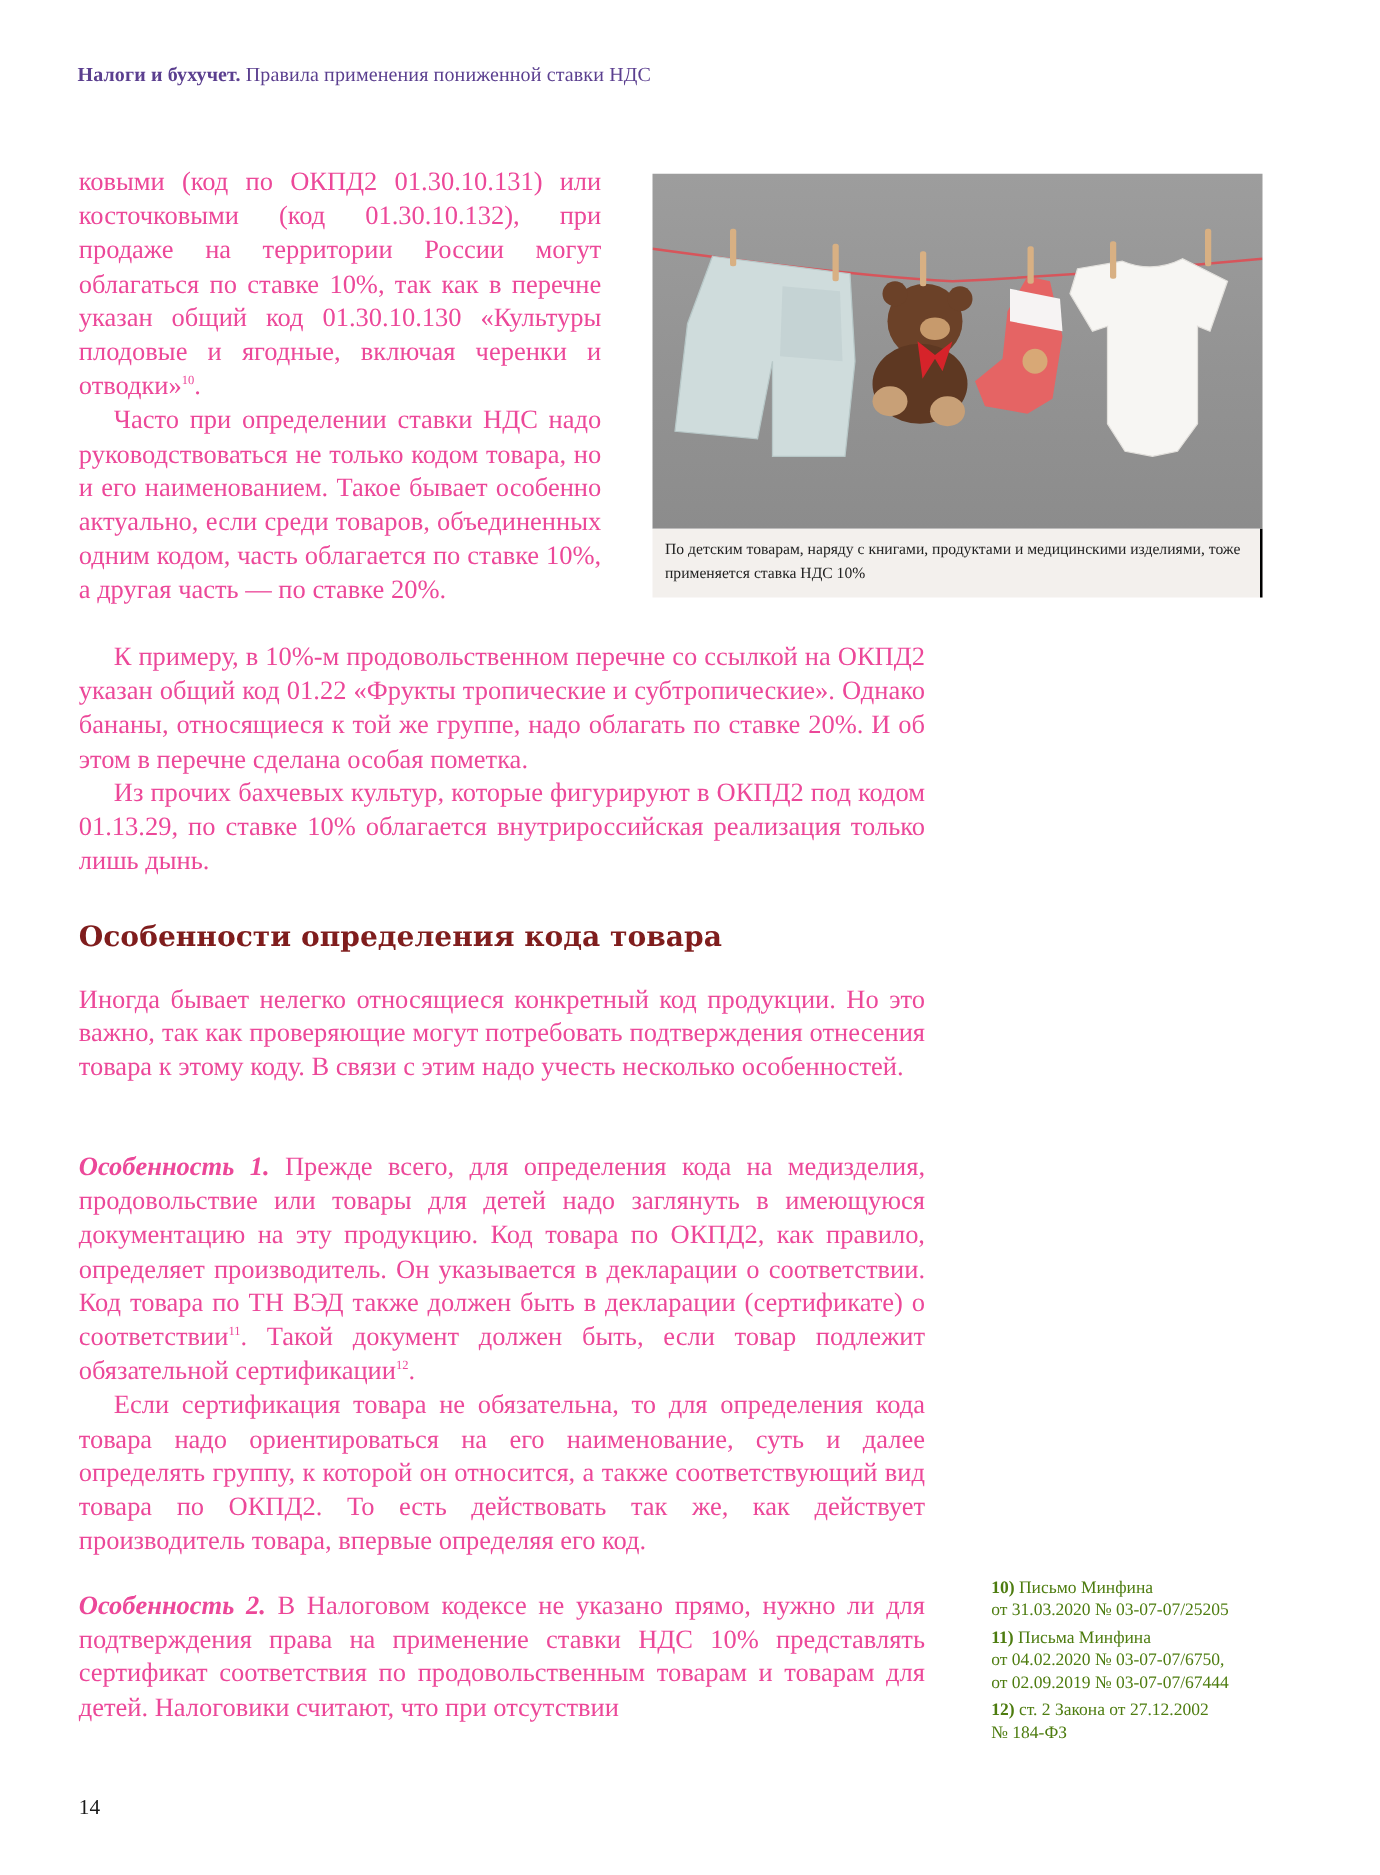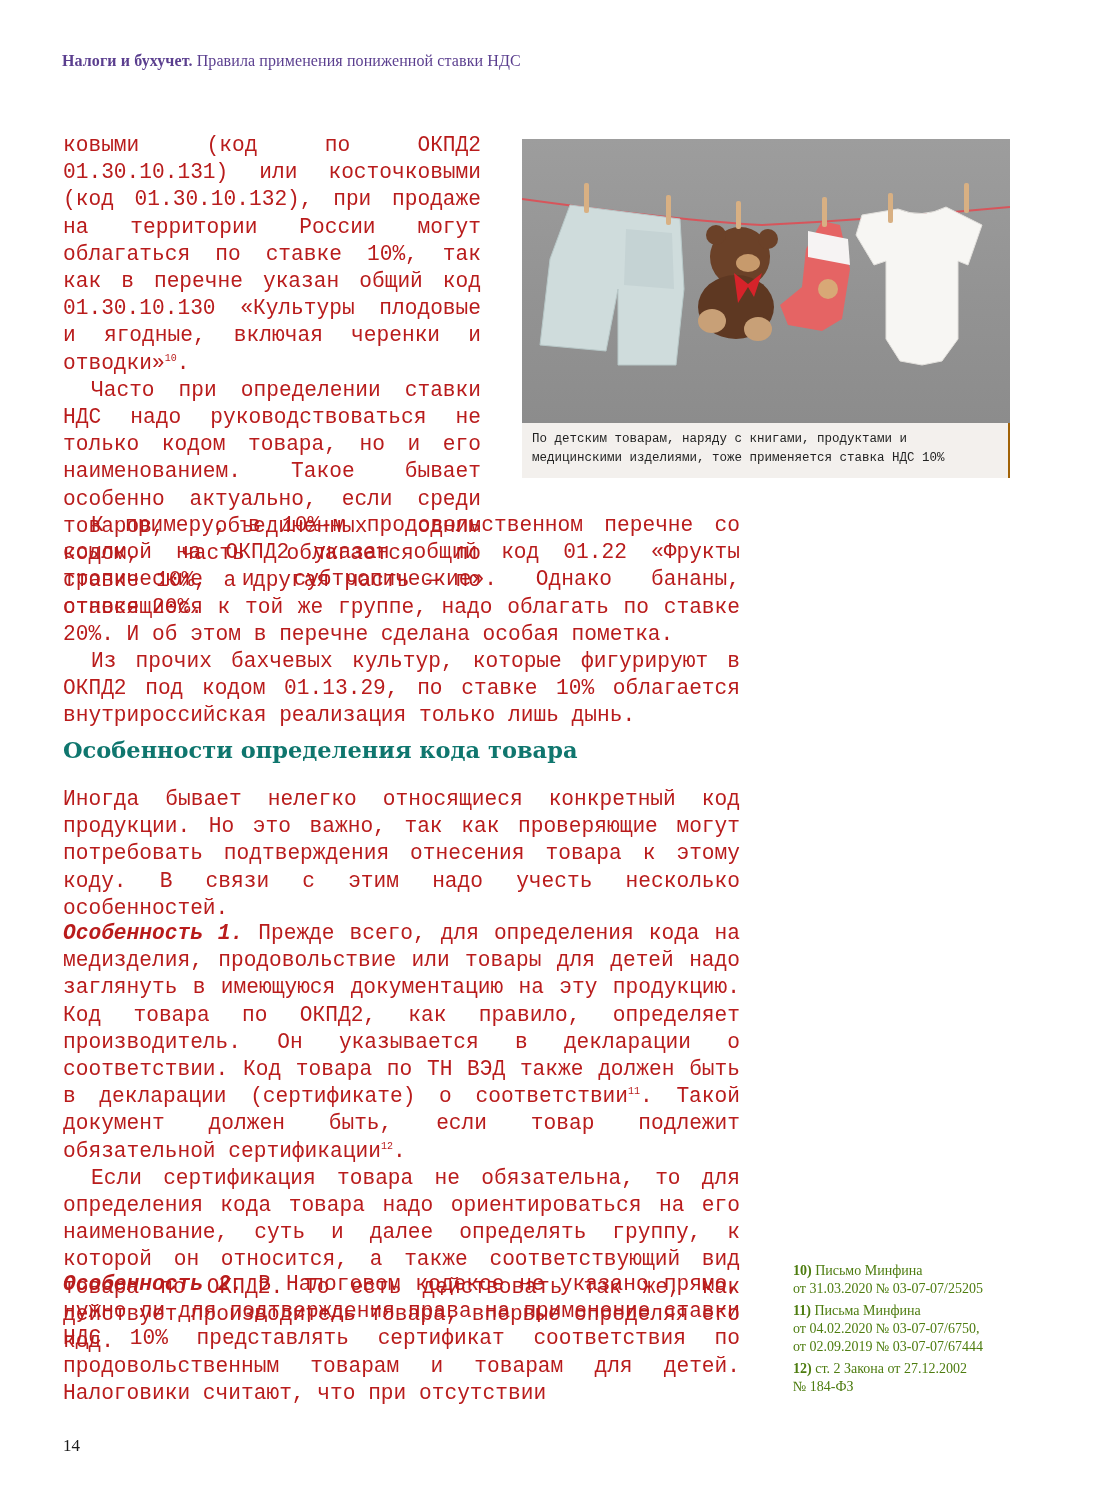--- a/index.html
+++ b/index.html
@@ -3,42 +3,42 @@
 <meta charset="utf-8">
 <style>
   html, body { margin: 0; padding: 0; background: #ffffff; }
   body { width: 1104px; height: 1500px; position: relative; overflow: hidden;
          font-family: "DejaVu Serif", "Liberation Serif", serif; color: #1a1a1a; }
 
   .running-head { position: absolute; left: 62px; top: 52px; font-size: 16px; color: #5b3f8f;
                   font-family: "Liberation Serif", serif; letter-spacing: 0.1px; white-space: nowrap; }
   .running-head b { font-weight: bold; }
 
-  .body-text { font-family: Liberation Mono, monospace; font-size: 21.2px; line-height: 27.2px; color: #b91c1c; }
+  .body-text { font-family: Liberation Serif, serif; font-size: 21.2px; line-height: 27.2px; color: #ec4899; }
   .body-text p { margin: 0; text-align: justify; text-align-last: left; hyphens: manual; }
   .body-text p.indent { text-indent: 28px; }
   sup { font-size: 10px; line-height: 0; vertical-align: 8px; }
 
   .col-narrow { position: absolute; left: 63px; top: 132px; width: 418px; }
   .col-wide { position: absolute; left: 63px; width: 677px; }
   #wide1 { top: 512px; }
   .section-heading { position: absolute; left: 63px; top: 737px; font-size: 22.5px; font-weight: bold;
-                     font-family: "DejaVu Serif", serif; color: #0f766e; margin: 0; white-space: nowrap; }
+                     font-family: "DejaVu Serif", serif; color: #7f1d1d; margin: 0; white-space: nowrap; }
   #intro { top: 786px; }
   #feat1 { top: 920px; }
   #feat2 { top: 1271px; }
   .lead { font-weight: bold; font-style: italic; }
 
   .figure { position: absolute; left: 522px; top: 139px; width: 488px; height: 339px; }
   .photo { position: absolute; left: 0; top: 0; width: 488px; height: 284px;
            background: linear-gradient(180deg, #9d9d9d 0%, #939393 55%, #8c8c8c 100%); overflow: hidden; }
   .photo svg { position: absolute; left: 0; top: 0; }
   .caption { position: absolute; left: 0; top: 284px; width: 488px; height: 55px; background: #f3f0ed;
-             border-right: 2px solid #a16207; box-sizing: border-box; padding: 7px 10px 0 10px;
-             font-family: Liberation Mono, monospace; font-size: 12.5px; line-height: 19px; color: #222; }
+             border-right: 2px solid #000000; box-sizing: border-box; padding: 7px 10px 0 10px;
+             font-family: Liberation Serif, serif; font-size: 12.5px; line-height: 19px; color: #222; }
 
   .footnotes { position: absolute; left: 793px; top: 1242px; width: 260px;
                font-family: "Liberation Serif", serif; font-size: 14px; line-height: 18px; color: #4d7c0f; margin-top: 20px; }
   .footnote { margin: 0 0 4px 0; }
   .footnote b { font-weight: bold; }
 
   .page-number { position: absolute; left: 63px; top: 1436px; font-family: "Liberation Serif", serif;
                  font-size: 17px; color: #1a1a1a; }
 </style>
 </head>

